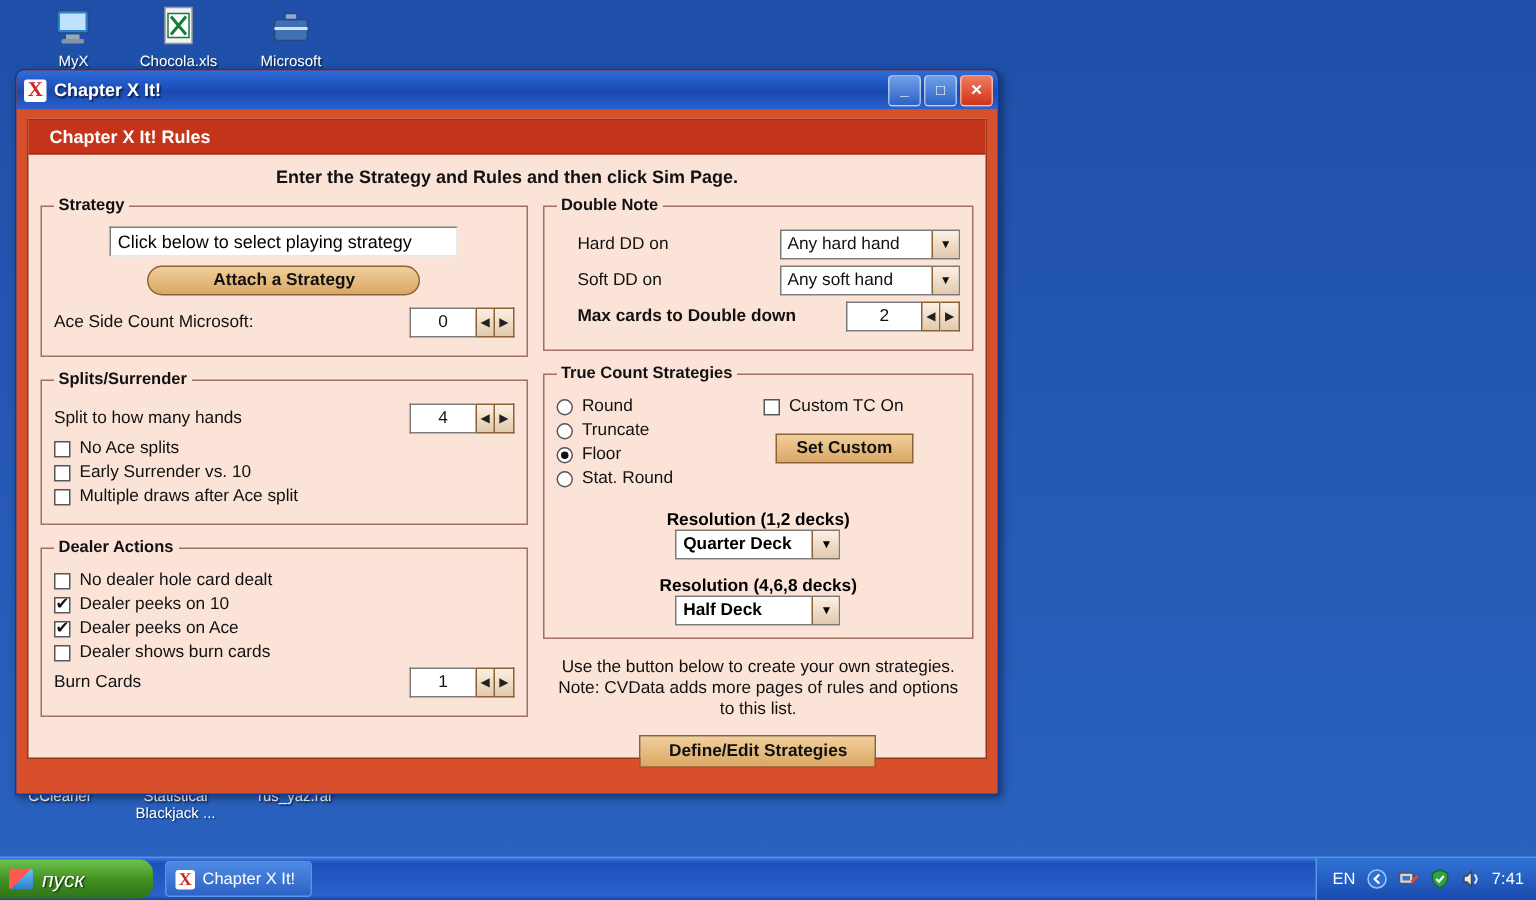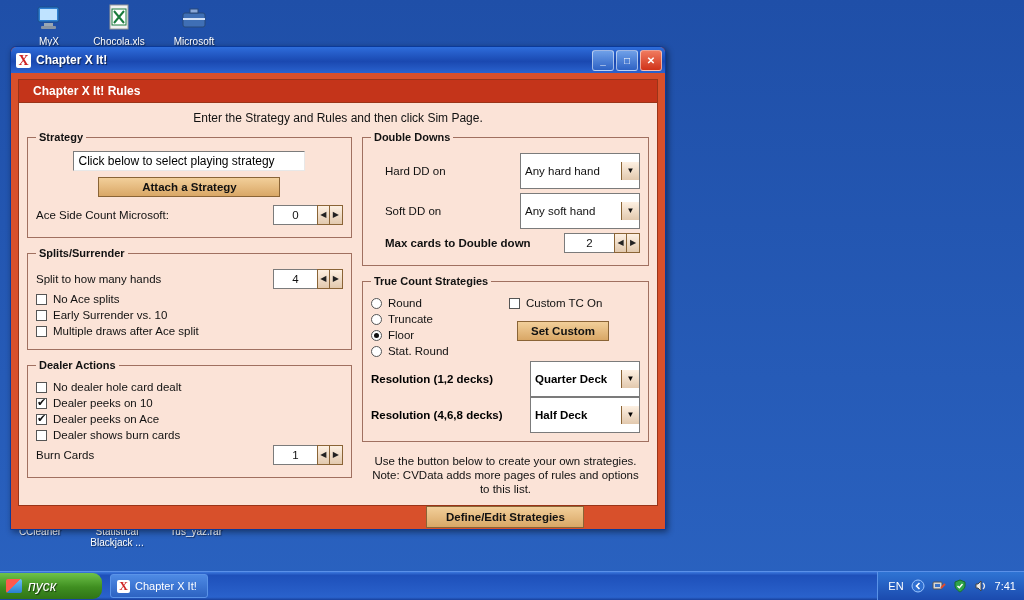--- a/index.html
+++ b/index.html
@@ -107,21 +107,21 @@
     background: #c4341a;
     color: #ffffff;
     font-weight: bold;
     font-size: 12px;
     padding: 4px 0 4px 14px;
     border-bottom: 1px solid #9a3418;
   }
   .instruction {
     text-align: center;
     font-size: 12px;
-    font-weight: normal;
+    font-weight: bold;
     color: #111;
     margin: 8px 0 6px 0;
   }
 
   .columns {
     display: flex;
     gap: 10px;
     padding: 0 8px;
     box-sizing: border-box;
   }
@@ -173,20 +173,21 @@
     padding: 3px 10px;
     box-sizing: border-box;
     text-align: center;
     font-weight: bold;
     cursor: default;
   }
   .attach-btn {
     width: 182px;
     display: block;
     margin: 0 auto 8px auto;
+    border-radius: 10px;
   }
 
   
   .spin {
     display: inline-flex;
     align-items: stretch;
     height: 20px;
   }
   .spin .val {
     width: 44px;
@@ -209,21 +210,21 @@
     color: #222;
   }
   .spin .arr + .arr { border-left: none; }
 
   .combo {
     display: inline-flex;
     align-items: center;
     justify-content: space-between;
     background: #fff;
     border: 1px solid #7b7b7b;
-    height: 36px;
+    height: 20px;
     font-size: 11.5px;
     padding: 0 0 0 4px;
     box-sizing: border-box;
   }
   .combo .caret {
     width: 17px;
     height: 18px;
     margin: 0;
     background: linear-gradient(#fdf0e2, #e2c9ae);
     border-left: 1px solid #8a6436;
@@ -273,22 +274,23 @@
   .set-custom {
     width: 92px;
     margin-top: 12px;
     margin-left: 8px;
     padding: 3px 4px;
   }
   .res-row {
     display: flex;
     align-items: center;
     font-size: 11.5px;
-    margin-top: 0;
-    font-weight: bold;
+    margin-top: 12px;
+    font-weight: bold;
+    flex-direction: column;
   }
   .res-row .lbl { flex: 1; }
 
   .note {
     text-align: center;
     font-size: 11.5px;
     color: #111;
     line-height: 14px;
     margin: 12px 4px 10px 4px;
   }
@@ -529,21 +531,21 @@
                 <span class="arr">▶</span>
               </span>
             </div>
           </fieldset>
 
         </div>
 
         <div class="col-right">
 
           <fieldset class="group">
-            <legend>Double Downs</legend>
+            <legend>Double Note</legend>
             <div class="row">
               <span class="lbl" style="padding-left:14px;">Hard DD on</span>
               <span class="combo" style="width:120px;">
                 <span>Any hard hand</span>
                 <span class="caret">▼</span>
               </span>
             </div>
             <div class="row">
               <span class="lbl" style="padding-left:14px;">Soft DD on</span>
               <span class="combo" style="width:120px;">

